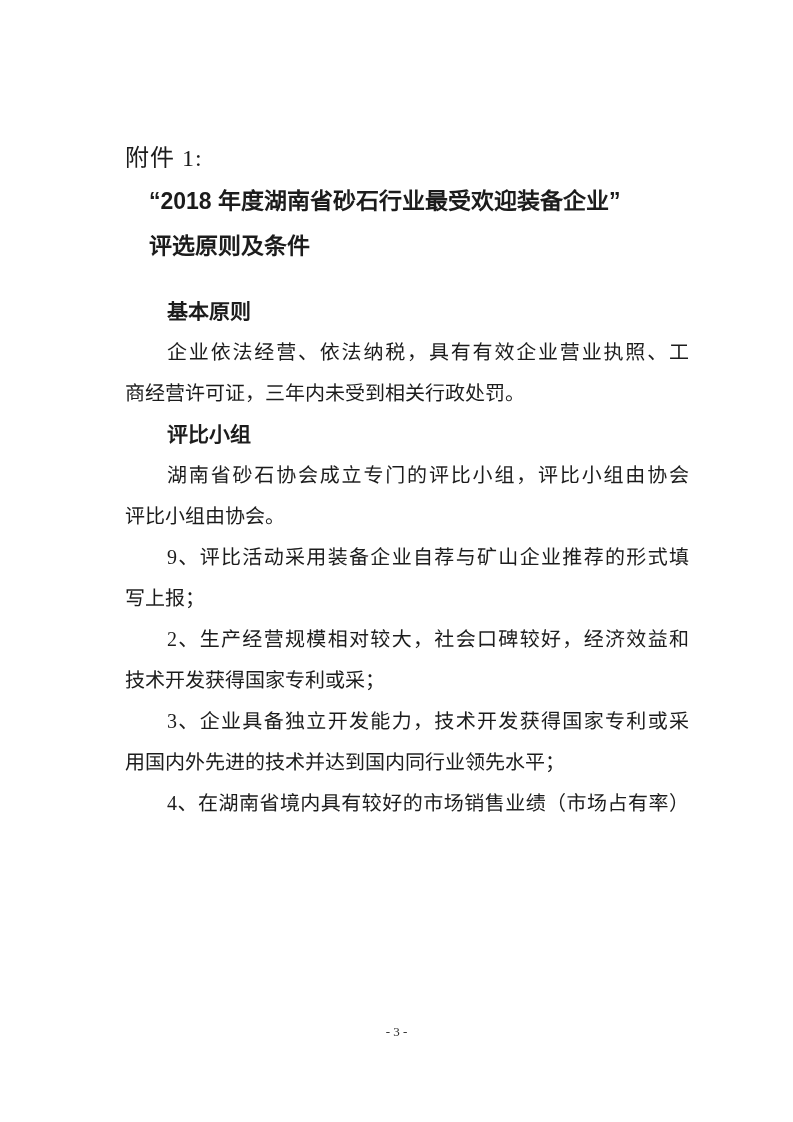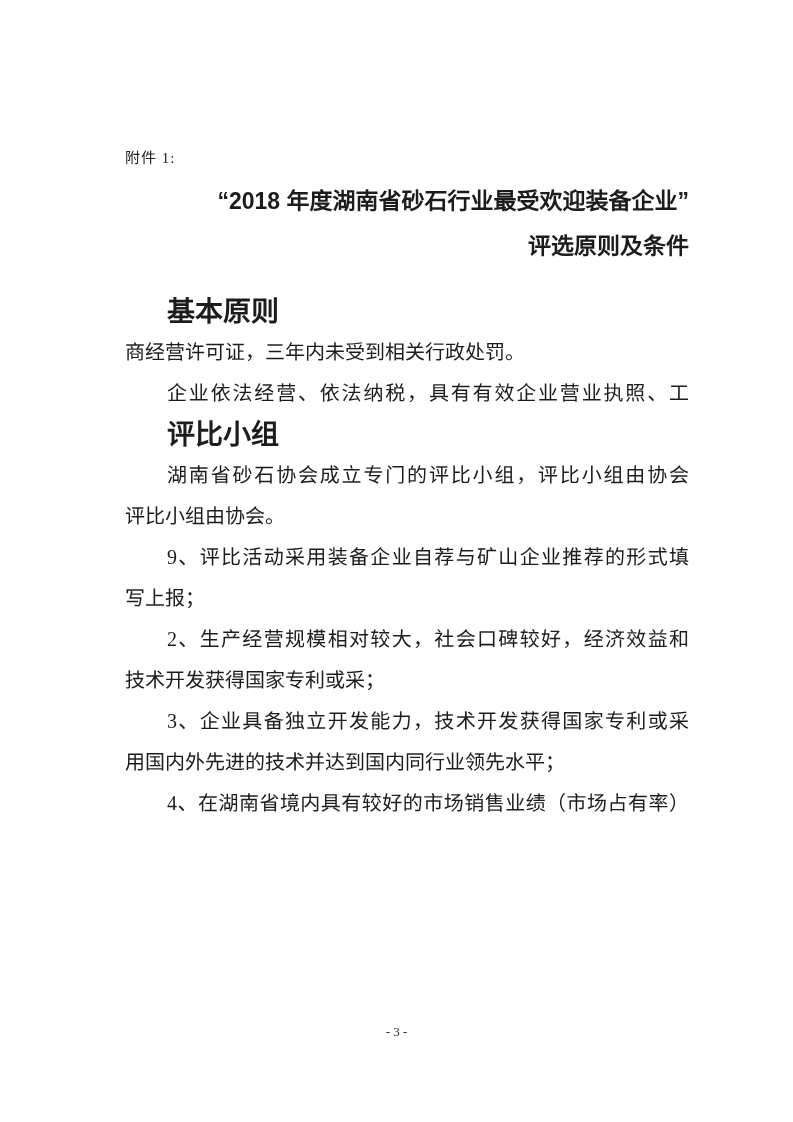--- a/index.html
+++ b/index.html
@@ -20,46 +20,46 @@
   .content {
     position: absolute;
     left: 125px;
     top: 0;
     width: 564px;
   }
   .attachment {
     margin-top: 138px;
     height: 41px;
     line-height: 41px;
-    font-size: 15px;
+    font-size: 24px;
     letter-spacing: 1px;
   }
   .title-block {
     padding-left: 24px;
-    text-align: right;
+    text-align: left;
     font-family: "Liberation Sans", "DejaVu Sans", sans-serif;
     font-weight: bold;
     font-size: 23px;
     margin-bottom: 22px;
   }
   .title-line {
     height: 45px;
     line-height: 45px;
     white-space: nowrap;
   }
   .line {
     height: 41px;
     line-height: 41px;
     font-size: 20px;
   }
   .heading {
     height: 41px;
     line-height: 41px;
     padding-left: 42px;
-    font-size: 28px;
+    font-size: 21px;
     font-weight: bold;
     font-family: "Liberation Sans", "DejaVu Sans", sans-serif;
   }
   .fill {
     text-align: justify;
     text-align-last: justify;
   }
   .indent {
     text-indent: 42px;
   }
@@ -85,22 +85,22 @@
     <div class="attachment">附件 1:</div>
 
     <div class="title-block">
       <div class="title-line">“2018 年度湖南省砂石行业最受欢迎装备企业”</div>
       <div class="title-line">评选原则及条件</div>
     </div>
 
     <div class="body-text">
 
       <div class="heading">基本原则</div>
+      <div class="line fill indent">企业依法经营、依法纳税，具有有效企业营业执照、工</div>
       <div class="line">商经营许可证，三年内未受到相关行政处罚。</div>
-      <div class="line fill indent">企业依法经营、依法纳税，具有有效企业营业执照、工</div>
 
       <div class="heading">评比小组</div>
       <div class="line fill indent">湖南省砂石协会成立专门的评比小组，评比小组由协会</div>
       <div class="line">评比小组由协会。</div>
 
 
       <div class="line fill indent">9、评比活动采用装备企业自荐与矿山企业推荐的形式填</div>
       <div class="line">写上报；</div>
 
       <div class="line fill indent">2、生产经营规模相对较大，社会口碑较好，经济效益和</div>

